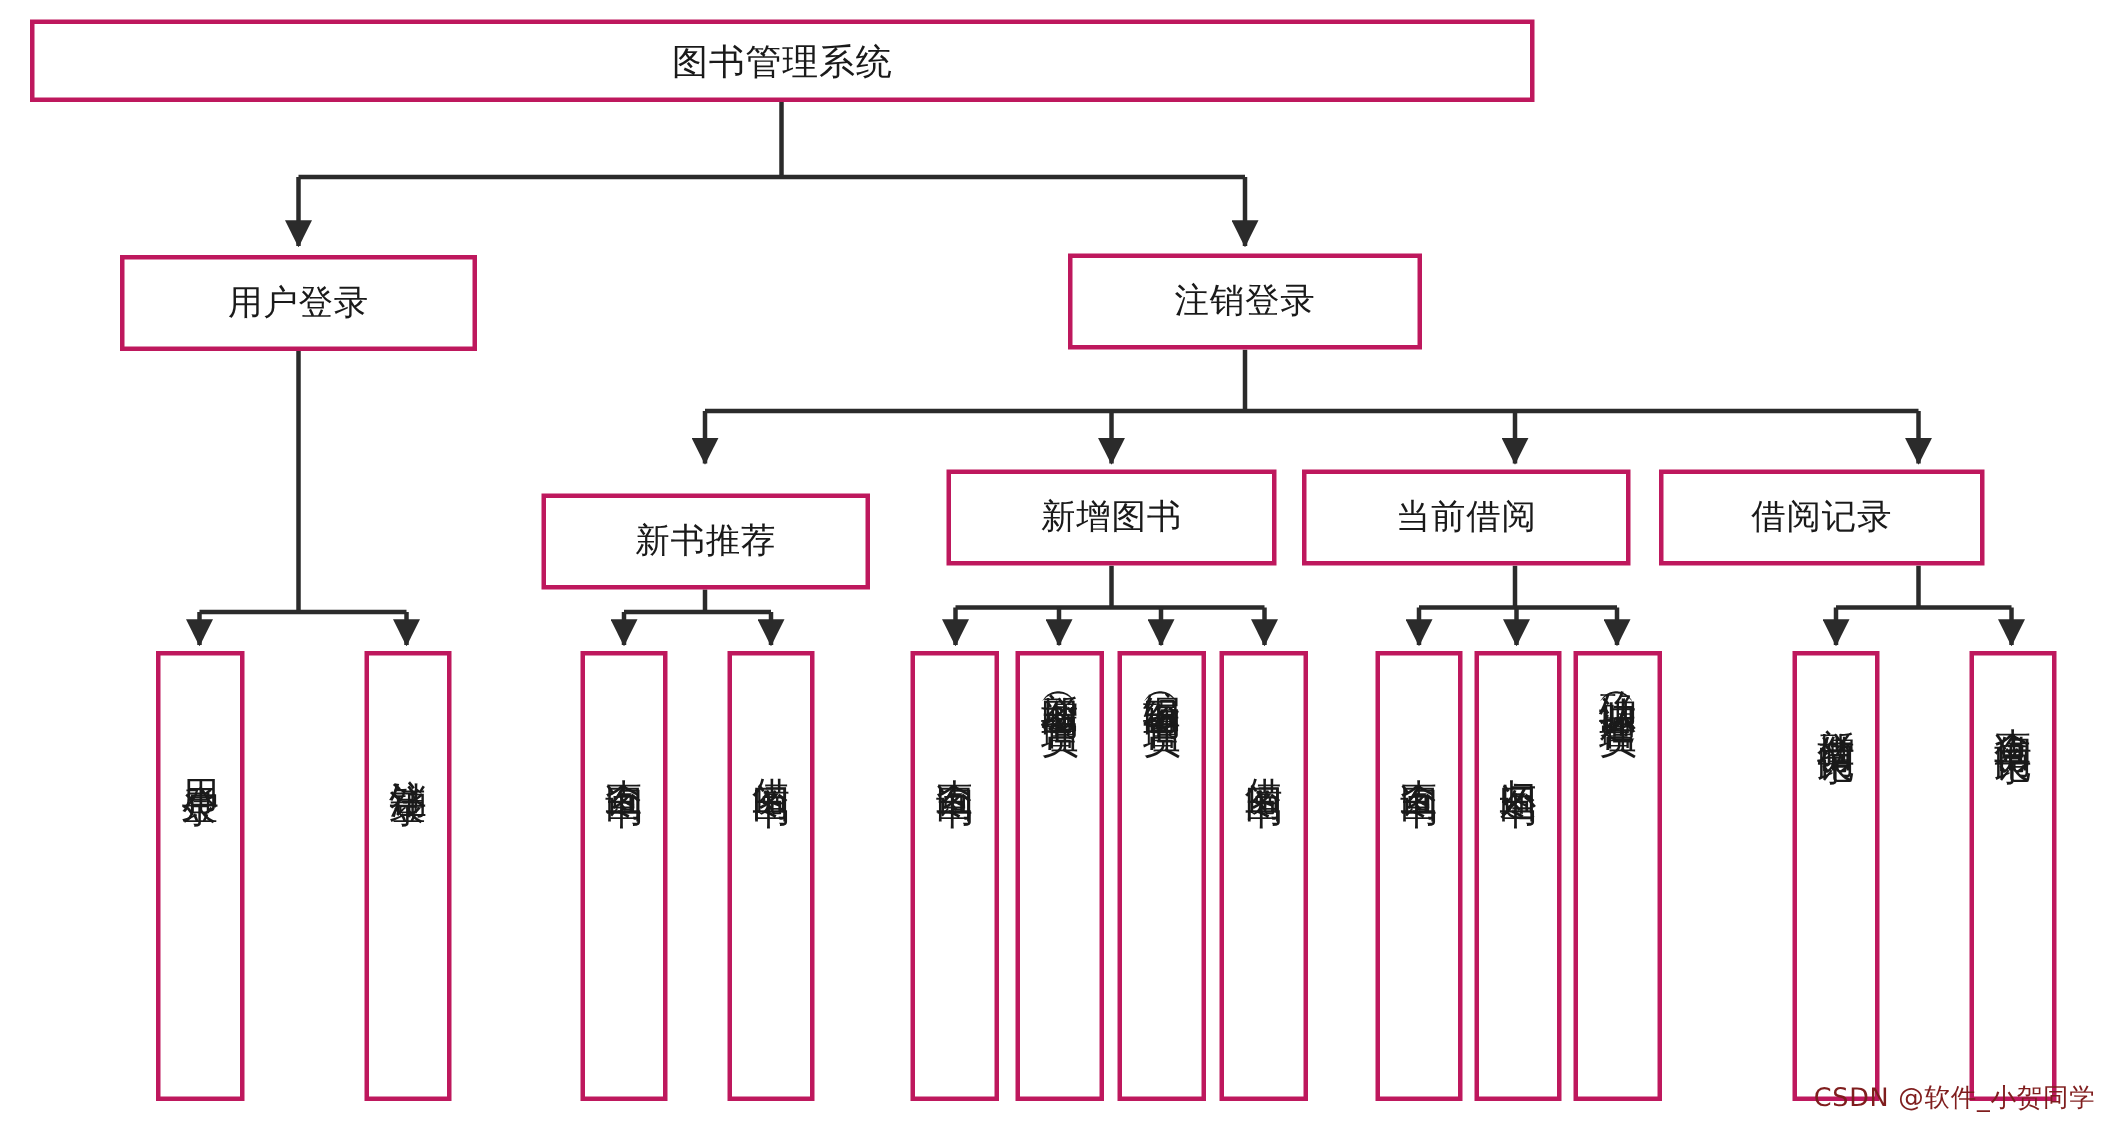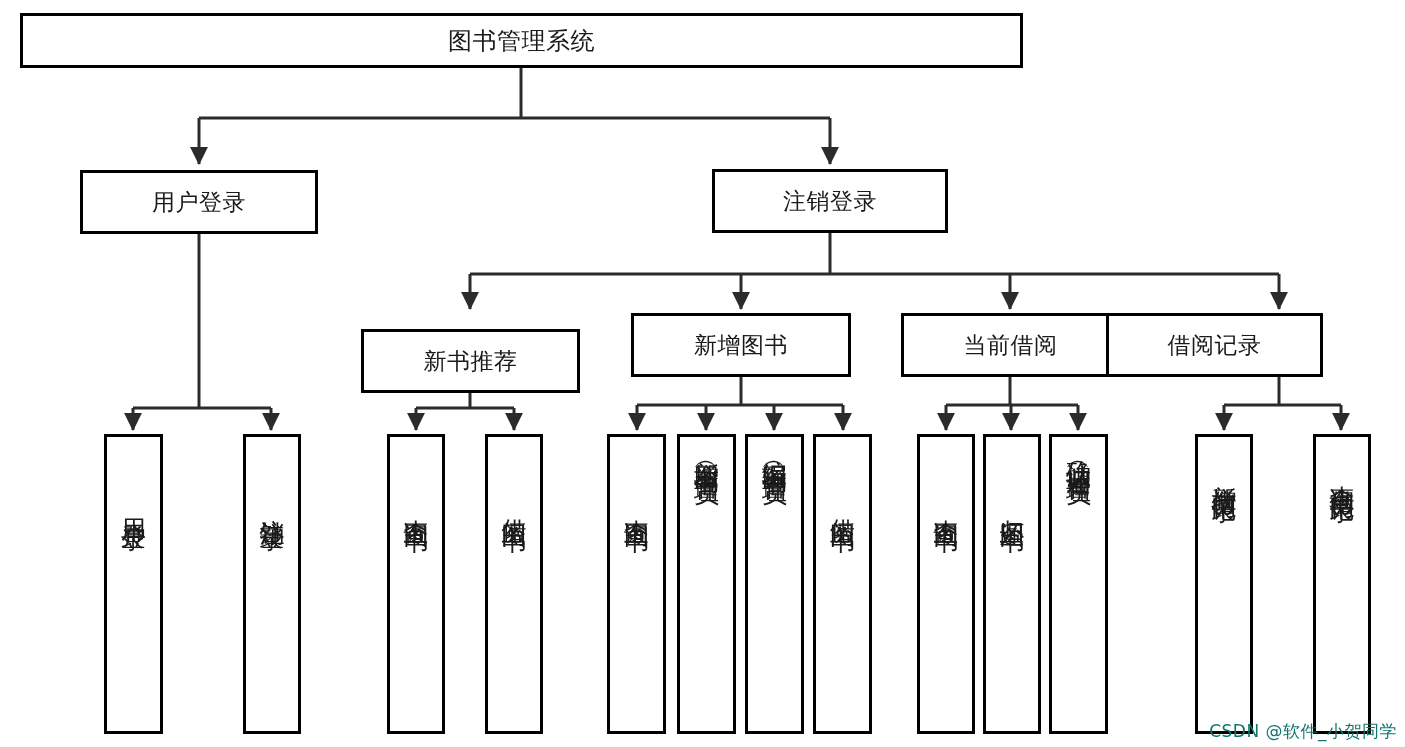--- a/index.html
+++ b/index.html
@@ -23,21 +23,21 @@
     left: 0;
     top: 0;
     width: 1405px;
     height: 747px;
     pointer-events: none;
   }
   .node {
     position: absolute;
     box-sizing: border-box;
     background: #ffffff;
-    border: 3px solid #000000;
+    border: 3px solid #be185d;
     display: flex;
     align-items: center;
     justify-content: center;
     z-index: 2;
   }
   .node .label {
     color: #1a1a1a;
     line-height: 1.25;
     letter-spacing: 0.5px;
     white-space: nowrap;
@@ -68,21 +68,21 @@
     margin-top: 62px;
   }
   .node.v.top .label {
     margin-top: 4px;
   }
   #watermark {
     position: absolute;
     right: 8px;
     bottom: 4px;
     font-size: 17px;
-    color: #0f766e;
+    color: #7f1d1d;
     z-index: 5;
     white-space: nowrap;
     letter-spacing: 0.5px;
   }
 </style>
 </head>
 <body>
 
 <div id="canvas">
 
@@ -146,21 +146,21 @@
   <div class="node h" style="left:712px; top:169px; width:236px; height:64px;">
     <span class="label">注销登录</span>
   </div>
 
   <div class="node h" style="left:361px; top:329px; width:219px; height:64px;">
     <span class="label">新书推荐</span>
   </div>
   <div class="node h" style="left:631px; top:313px; width:220px; height:64px;">
     <span class="label">新增图书</span>
   </div>
-  <div class="node h" style="left:901px; top:313px; width:219px; height:64px;">
+  <div class="node h" style="left:868px; top:313px; width:219px; height:64px;">
     <span class="label">当前借阅</span>
   </div>
   <div class="node h" style="left:1106px; top:313px; width:217px; height:64px;">
     <span class="label">借阅记录</span>
   </div>
 
   <div class="node v mid" style="left:104px; top:434px; width:59px; height:300px;">
     <span class="label">用户登录</span>
   </div>
   <div class="node v mid" style="left:243px; top:434px; width:58px; height:300px;">

